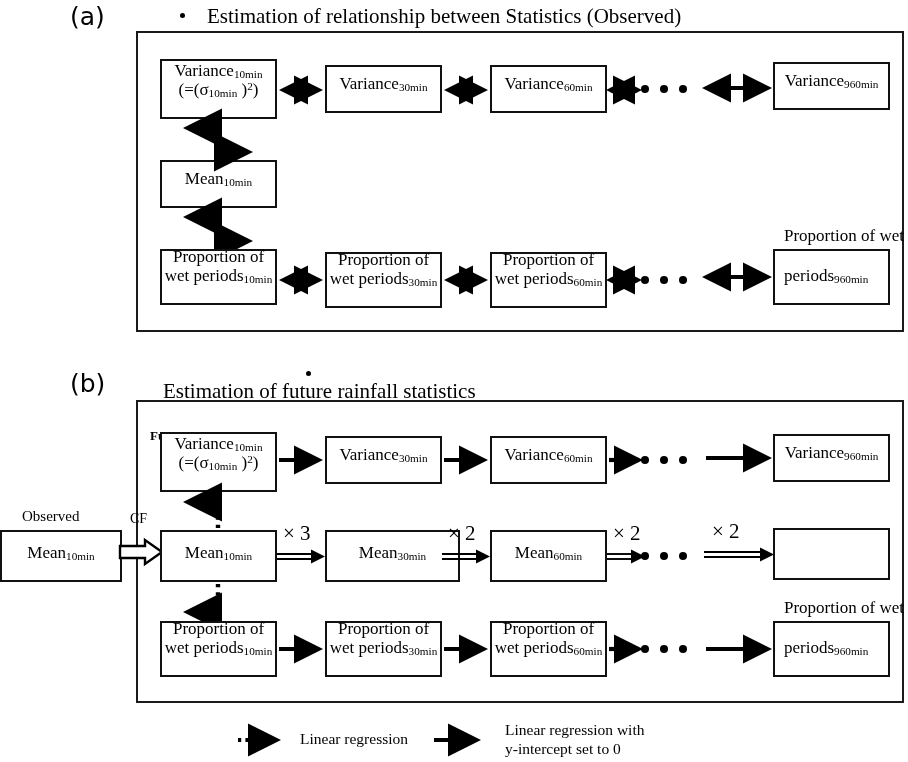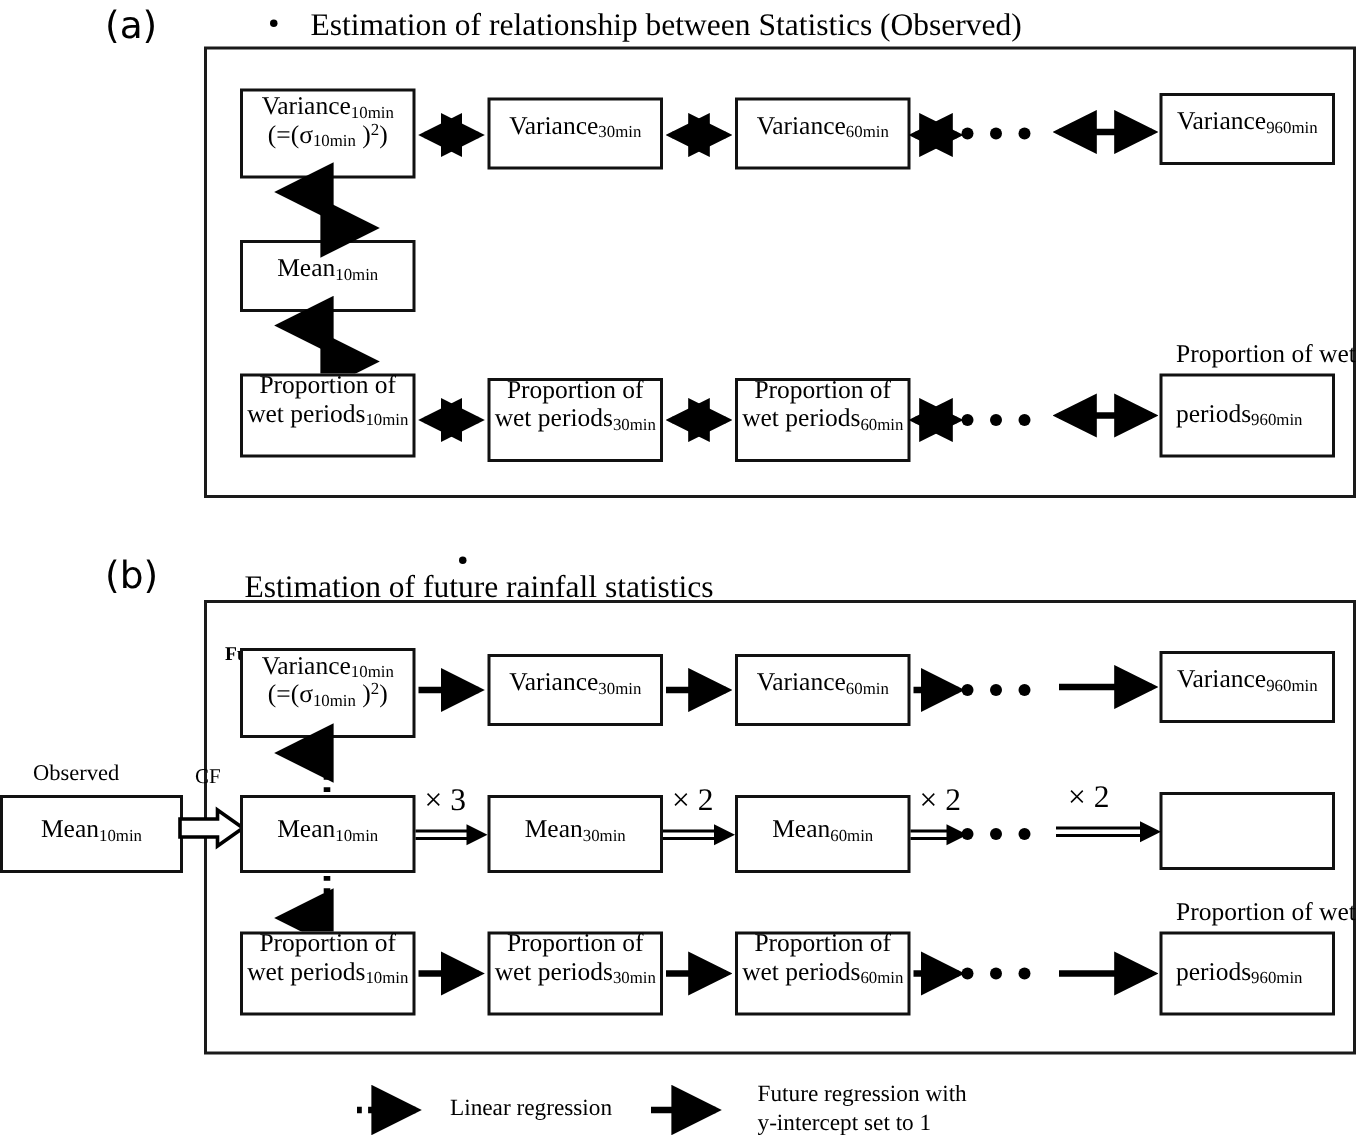--- a/index.html
+++ b/index.html
@@ -252,21 +252,21 @@
 <svg class="arrow-svg" style="left:607px; top:450px;" width="40" height="20">
   <line x1="2" y1="10" x2="32" y2="10" stroke="#000" stroke-width="4.2" marker-end="url(#ahR)"></line>
 </svg>
 <svg class="arrow-svg" style="left:704px; top:448px;" width="72" height="20">
   <line x1="2" y1="10" x2="64" y2="10" stroke="#000" stroke-width="4.2" marker-end="url(#ahR)"></line>
 </svg>
 
 <div class="abs box" style="left:160px; top:530px; width:117px; height:52px;">
   <span class="ln"><span>Mean</span><sub>10min</sub></span>
 </div>
-<div class="abs box" style="left:325px; top:530px; width:117px; height:52px;">
+<div class="abs box" style="left:325px; top:530px; width:135px; height:52px;">
   <span class="ln"><span>Mean</span><sub>30min</sub></span>
 </div>
 <div class="abs box" style="left:490px; top:530px; width:117px; height:52px;">
   <span class="ln"><span>Mean</span><sub>60min</sub></span>
 </div>
 <div class="abs dots" style="left:641px; top:552px;">
   <i></i>
     <i></i>
     <i></i>
 </div>
@@ -351,15 +351,15 @@
       </marker>
   </defs>
   <line x1="1" y1="8" x2="40" y2="8" stroke="#000" stroke-width="4.2" stroke-dasharray="3.2,4.2" marker-end="url(#lgR)"></line>
 </svg>
 <div class="abs legend-text" style="left:300px; top:730px;">Linear regression</div>
 
 <svg class="arrow-svg" style="left:433px; top:732px;" width="60" height="16">
   <line x1="1" y1="8" x2="44" y2="8" stroke="#000" stroke-width="4.2" marker-end="url(#lgR)"></line>
 </svg>
 <div class="abs legend-text" style="left:505px; top:721px;">
-  <div>Future regression  with</div>
-  <div>y-intercept  set to 1</div>
+  <div>Linear regression  with</div>
+  <div>y-intercept  set to 0</div>
 </div>
 
 </body></html>

